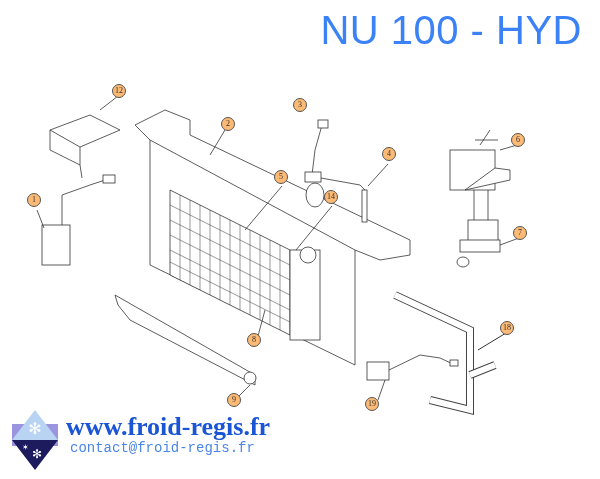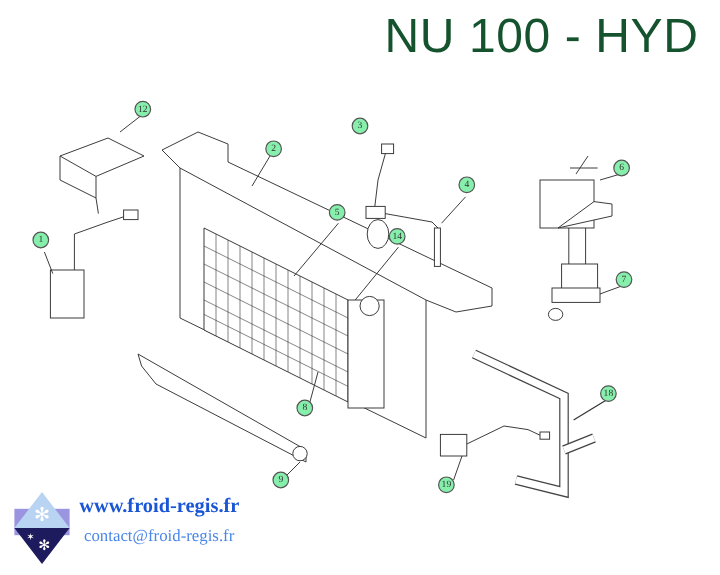--- a/index.html
+++ b/index.html
@@ -1,22 +1,22 @@
 <!DOCTYPE html>
 <html><head>
 <meta charset="utf-8">
 <style>
   html, body { margin:0; padding:0; background:#ffffff; }
   body { width:600px; height:479px; position:relative; overflow:hidden; font-family:"Liberation Sans", sans-serif; }
-  .title { position:absolute; right:18px; top:8px; font-size:40px; color:#14532d; font-family:"Liberation Sans", sans-serif; letter-spacing:0.5px; }
+  .title { position:absolute; right:18px; top:8px; font-size:40px; color:#3b82f6; font-family:"Liberation Sans", sans-serif; letter-spacing:0.5px; }
   svg.diagram { position:absolute; left:0; top:0; }
-  .callout { position:absolute; width:12px; height:12px; border:1px solid #555; border-radius:50%; font-size:8px; line-height:12px; text-align:center; color:#333; background:#86efac; font-family:"Liberation Serif", serif; }
+  .callout { position:absolute; width:12px; height:12px; border:1px solid #555; border-radius:50%; font-size:8px; line-height:12px; text-align:center; color:#333; background:#fdba74; font-family:"Liberation Serif", serif; }
   .logo { position:absolute; left:10px; top:410px; width:50px; height:62px; }
-  .site { position:absolute; left:66px; top:412px; font-size:17px; font-weight:bold; color:#1a55d6; font-family:"Liberation Serif", serif; }
-  .contact { position:absolute; left:70px; top:440px; font-size:14px; color:#4a86e8; font-family:Liberation Serif, serif; }
+  .site { position:absolute; left:66px; top:412px; font-size:26px; font-weight:bold; color:#1a55d6; font-family:"Liberation Serif", serif; }
+  .contact { position:absolute; left:70px; top:440px; font-size:14px; color:#4a86e8; font-family:Liberation Mono, monospace; }
 </style>
 </head>
 <body>
 
 <div class="title">NU 100 - HYD</div>
 
 <svg class="diagram" width="600" height="479" viewBox="0 0 600 479">
   <g fill="none" stroke="#333" stroke-width="0.8">
 
     <g>

